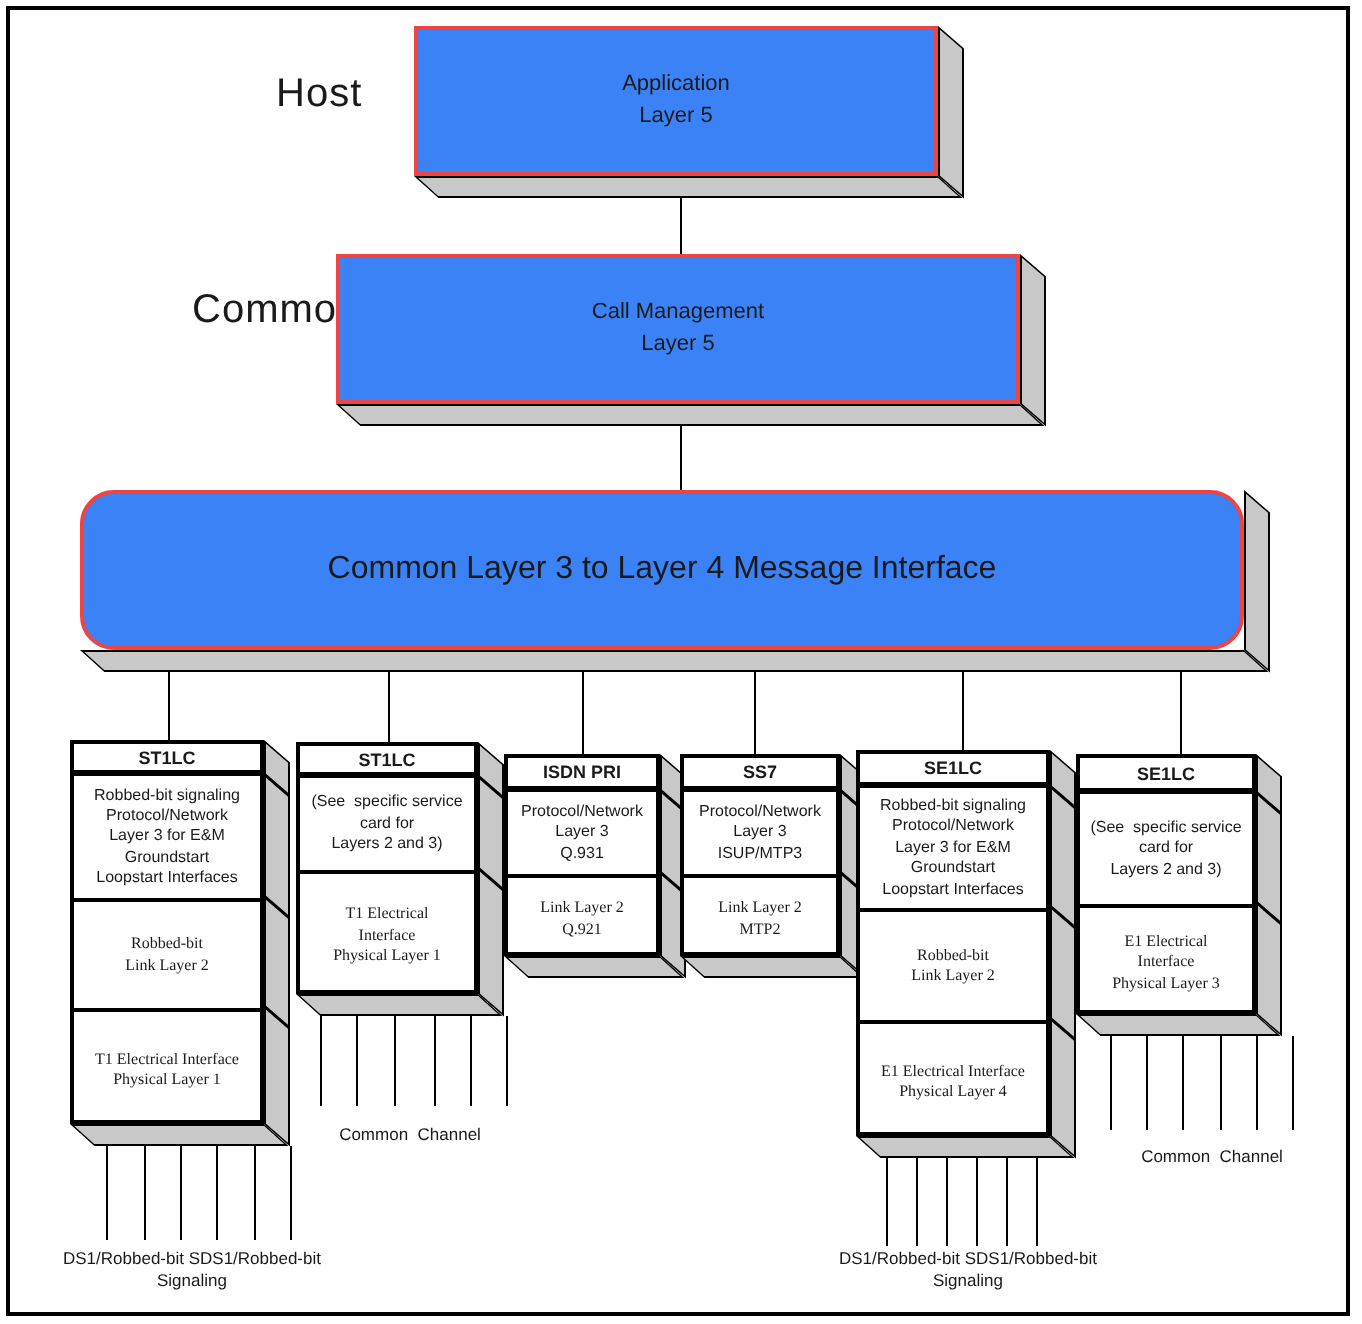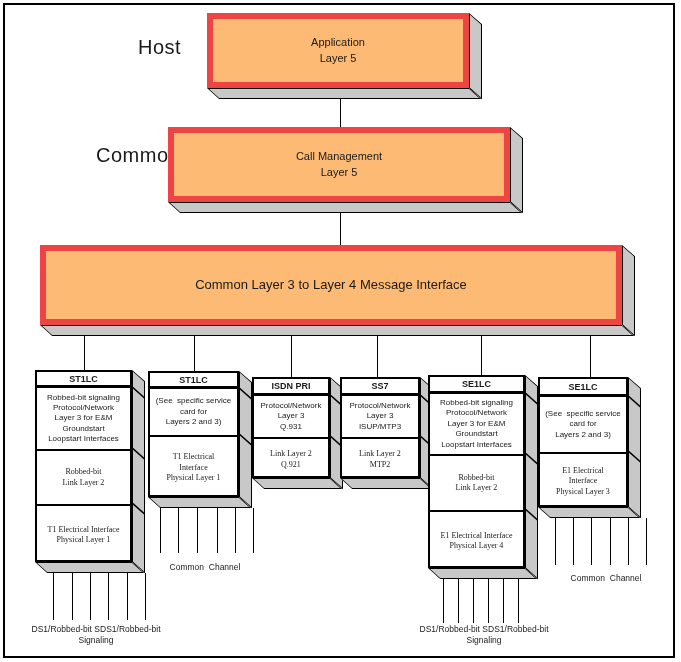--- a/index.html
+++ b/index.html
@@ -11,24 +11,24 @@
   .biglbl { position: absolute; font-size: 20px; letter-spacing: 0.5px; }
 
   
   .box3d { position: absolute; }
   .face-r { position: absolute; left: 100%; top: 0; width: 13px; height: 100%;
             background: #c8c8c8; border: 1px solid #000;
             transform: skewY(41deg); transform-origin: 0 0; z-index: 1; }
   .face-b { position: absolute; top: 100%; left: 0; width: 100%; height: 11px;
             background: #c8c8c8; border: 1px solid #000;
             transform: skewX(48deg); transform-origin: 0 0; z-index: 1; }
-  .bface { position: absolute; inset: 0; background: #fdba74; border: 6px solid #ef4444; z-index: 2;
+  .bface { position: absolute; inset: 0; background: #3b82f6; border: 2px solid #ef4444; z-index: 2;
            display: flex; align-items: center; justify-content: center;
            text-align: center; white-space: pre; font-size: 11px; line-height: 1.45; }
-  .bface.big { font-size: 13px; }
+  .bface.big { font-size: 16px; border-radius: 17px; }
 
   
   .cface { position: absolute; inset: 0; background: #fff; border: 2px solid #000; z-index: 2;
            display: flex; flex-direction: column; }
   .hd  { border-bottom: 3px solid #000; font-weight: bold; font-size: 9px;
          display: flex; align-items: center; justify-content: center; flex: none; }
   .sec { font-size: 8px; line-height: 1.3; display: flex; align-items: center; justify-content: center;
          text-align: center; white-space: pre; flex: none; }
   .sec + .sec { border-top: 2px solid #000; font-family: Liberation Serif, serif; }
   .tick { position: absolute; left: 0; right: 0; height: 2px; background: #000; }

